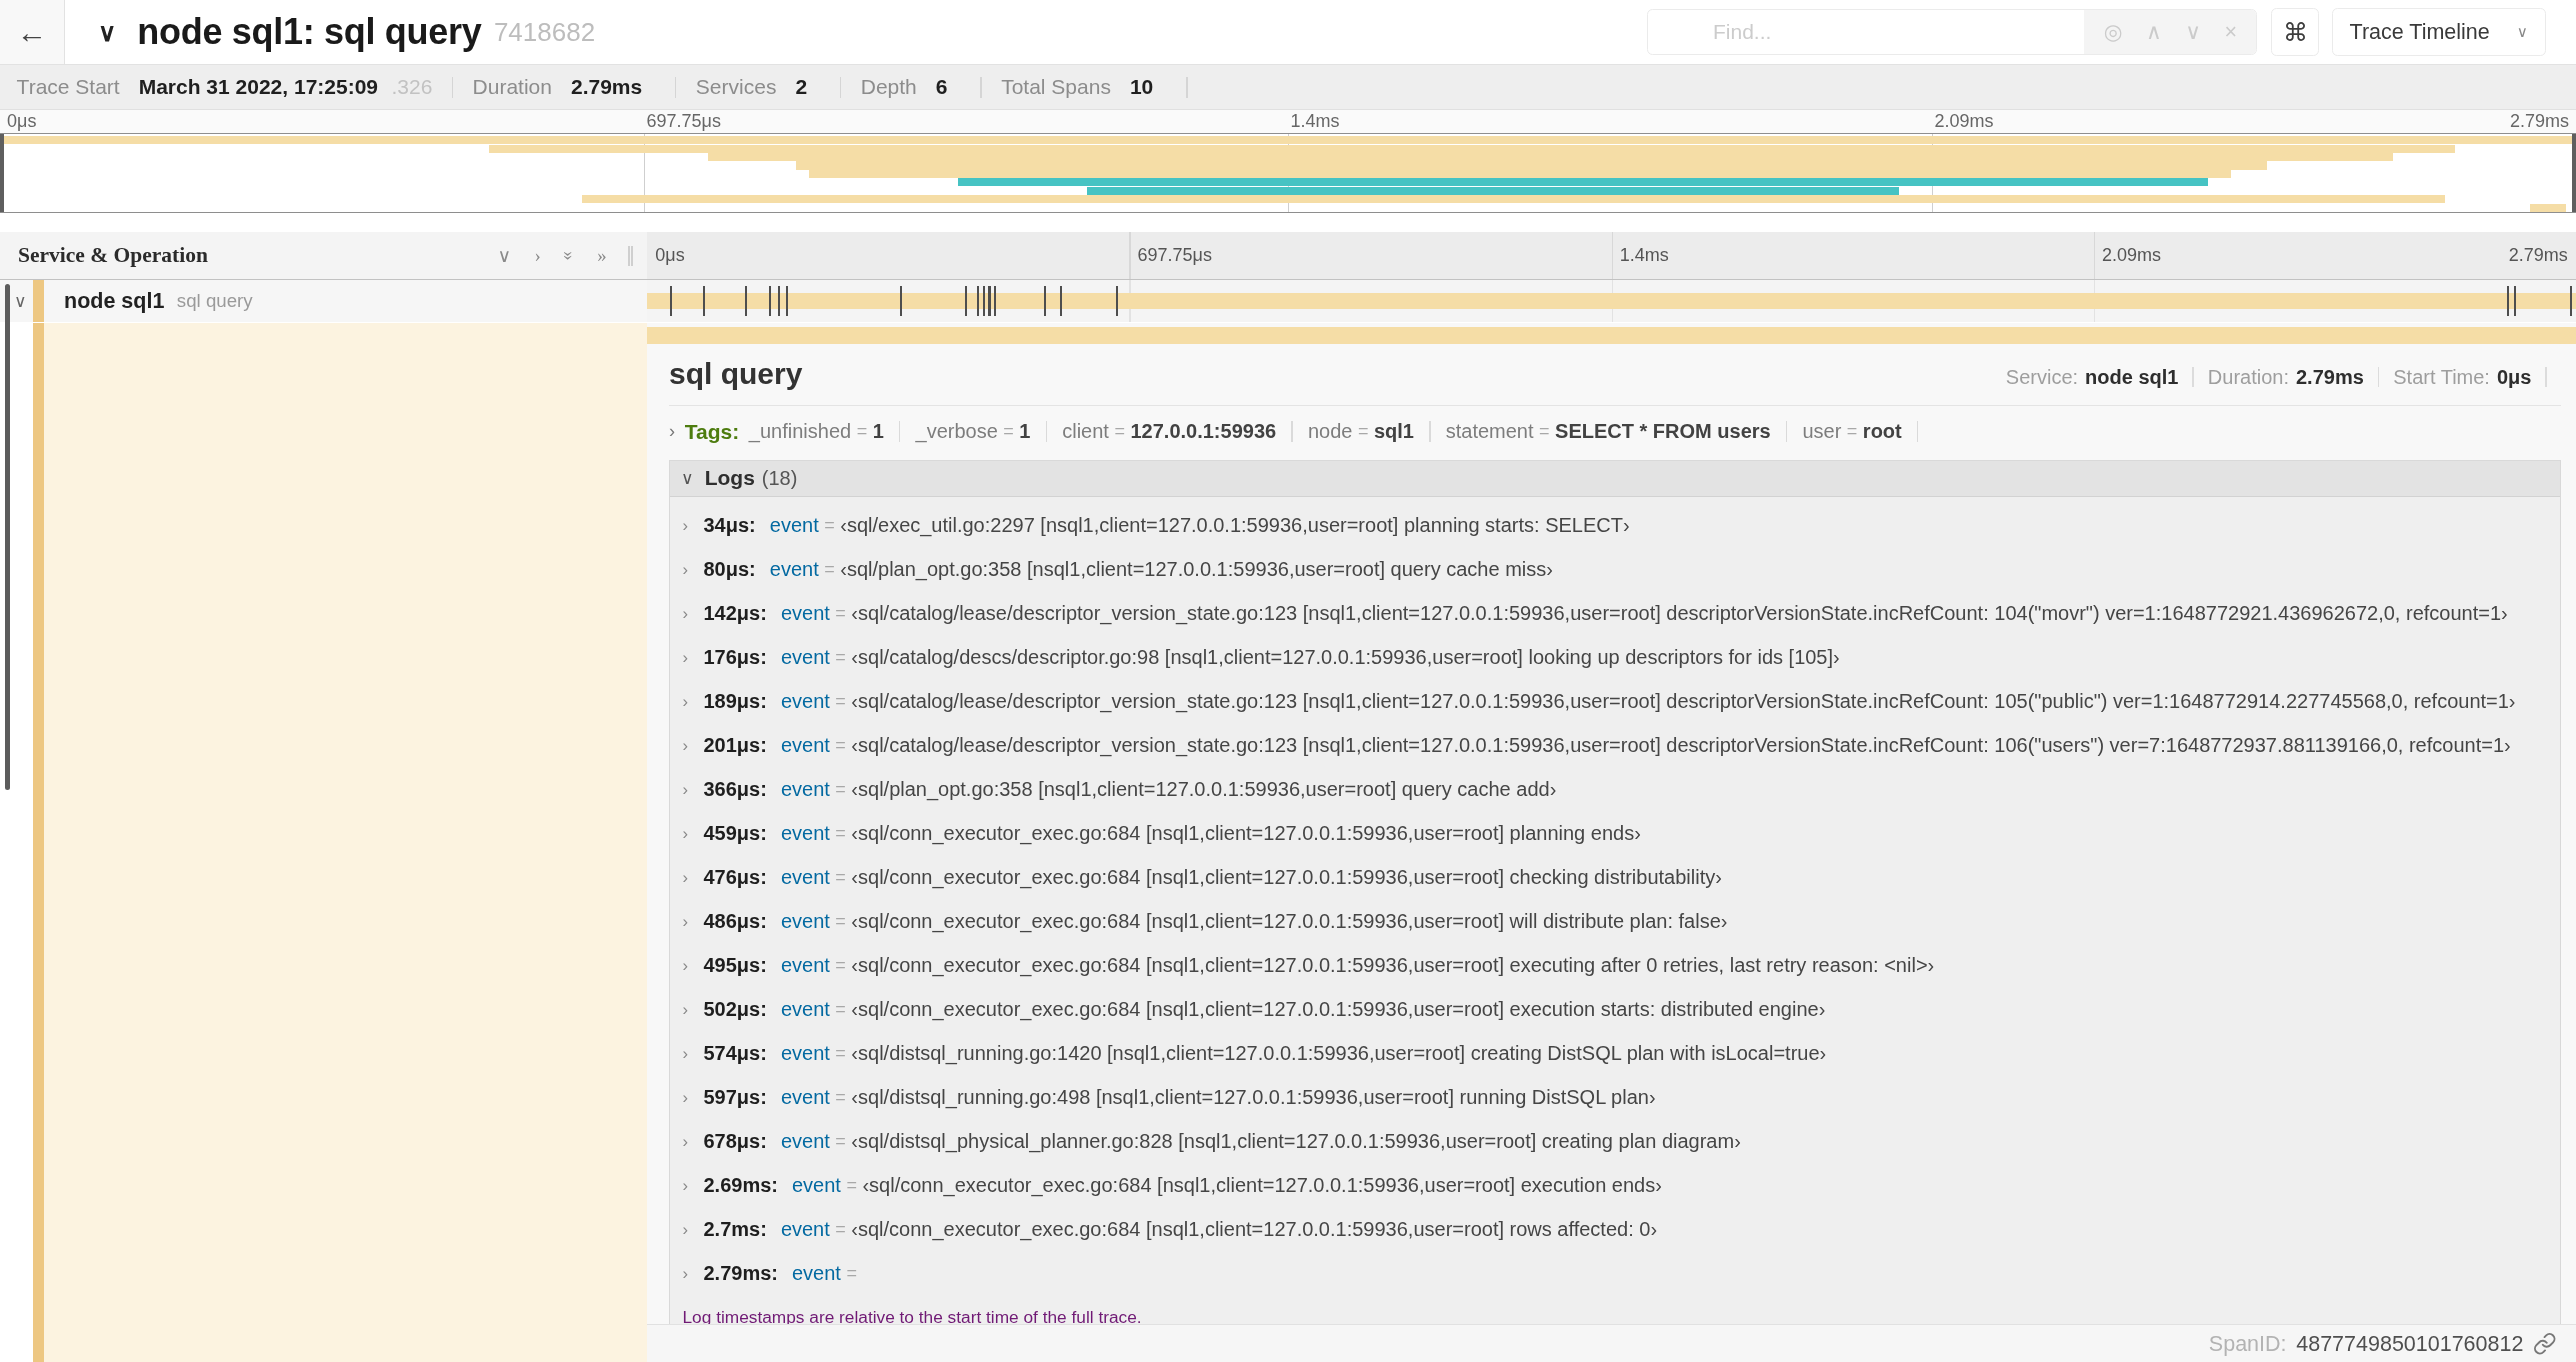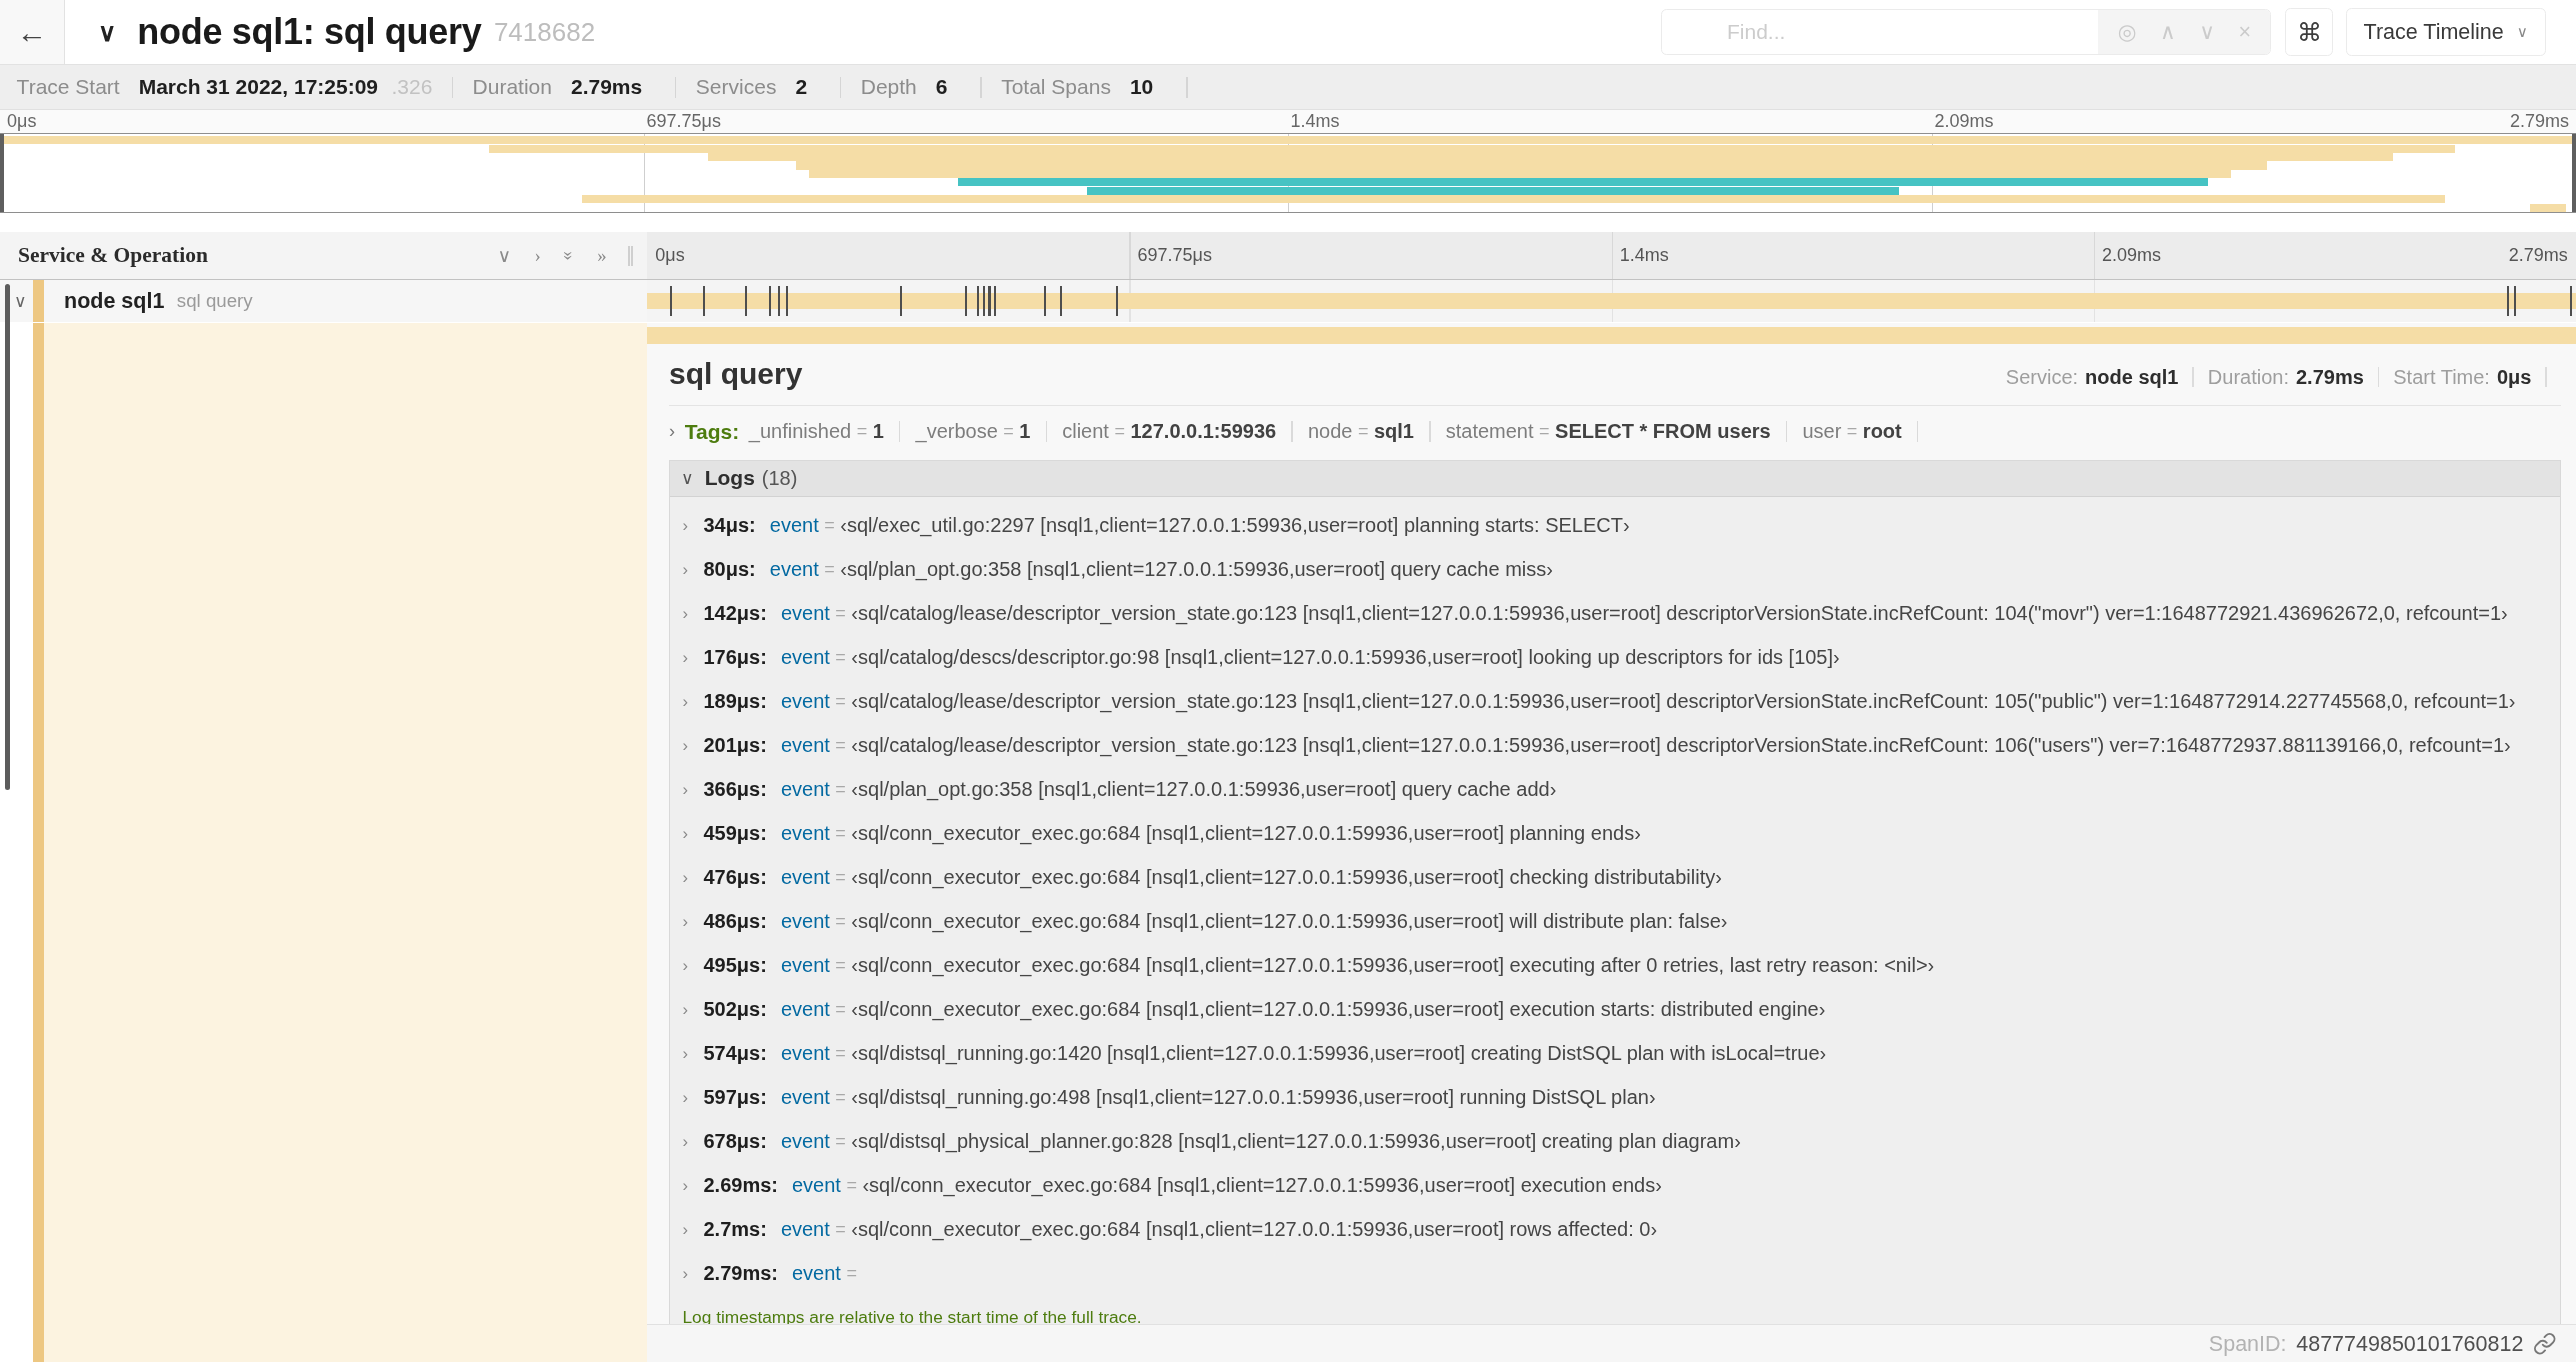--- a/index.html
+++ b/index.html
@@ -16,21 +16,21 @@
   .trace-id { margin-left:12.5px; font-size:26px; color:#bdbdbd; }
   .topbar-spacer { flex:1; }
   .find-group { display:flex; align-items:stretch; height:46px; border:1.4px solid #ebebeb; border-radius:5.5px; overflow:hidden; background:#fff;padding-left:48px; }
   .find-input { width:388px; border:none; outline:none; padding:0 16.6px; font-size:21px; color:#444; font-family:"Liberation Sans", sans-serif; }
   .find-input::placeholder { color:#ccc; }
   .find-icons { display:flex; align-items:center; gap:23.5px; padding:0 19.4px; background:#f4f4f4; color:#cbcbcb; font-size:21.5px; }
   .find-icons span { cursor:pointer; }
   .sq-btn { margin-left:14px; width:48px; height:48px; border:1.4px solid #ebebeb; border-radius:5.5px; background:#fff;
             display:flex; align-items:center; justify-content:center; font-size:25px; color:#3d3d3d; cursor:pointer; }
   .view-btn { margin-left:12.5px; height:48px; border:1.4px solid #ebebeb; border-radius:5.5px; background:#fff;
-              display:flex; align-items:center; gap:13px; padding:0 16.6px; font-size:21.5px; color:#3a3a3a; cursor:pointer; margin-right:30.5px; }
+              display:flex; align-items:center; gap:27px; padding:0 16.6px; font-size:21.5px; color:#3a3a3a; cursor:pointer; margin-right:30.5px; }
   .view-btn .chev { font-size:15.2px; color:#888; }
 
   
   .meta-bar { height:45px; background:#eeeeee; display:flex; align-items:center; padding-left:16.6px; border-bottom:0.7px solid #e0e0e0; }
   .meta-item { display:flex; align-items:center; gap:19px; font-size:21px; }
   .meta-label { color:#8c8c8c; }
   .meta-value { color:#1f1f1f; font-weight:bold; }
   .meta-suffix { color:#c2c2c2; margin-left:-5.5px; }
   .meta-divider { width:1.4px; height:21px; background:#d5d5d5; margin:0 19.4px; }
 
@@ -103,21 +103,21 @@
   .logs-chevron { color:#555; font-size:17.3px; }
   .logs-title { font-weight:bold; color:#2e2e2e; font-size:21px; margin-left:11px; }
   .logs-count { color:#555; font-size:20px; margin-left:7px; }
   .log-rows { padding-top:7px; }
   .log-row { height:44px; display:flex; align-items:center; padding-left:12.5px; white-space:nowrap; overflow:hidden; cursor:pointer; }
   .log-chevron { color:#888; font-size:16.6px; width:21px; }
   .log-time { font-weight:bold; color:#1e1e1e; font-size:20px; margin-right:14px; }
   .log-key { color:#0369a1; font-size:20px; }
   .log-eq { color:#a8a8a8; font-size:18px; margin:0 5.5px; }
   .log-value { color:#454545; font-size:20px; }
-  .logs-footnote { padding:11px 0 12.5px 12.5px; font-size:17.3px; color:#4d7c0f; }
+  .logs-footnote { padding:11px 0 12.5px 12.5px; font-size:17.3px; color:#701a75; }
 
   .spanid-row { position:absolute; bottom:0; left:0; right:0; height:39px; background:#f6f6f6; border-top:0.7px solid #e1e1e1;
                 display:flex; align-items:center; justify-content:flex-end; padding-right:19.4px; gap:9.7px; }
   .spanid-label { color:#b3b3b3; font-size:21.5px; }
   .spanid-value { color:#4f4f4f; font-size:21.5px; }
   .link-icon { width:23.5px; height:23.5px; cursor:pointer; }
 </style>
 </head>
 <body>
 

